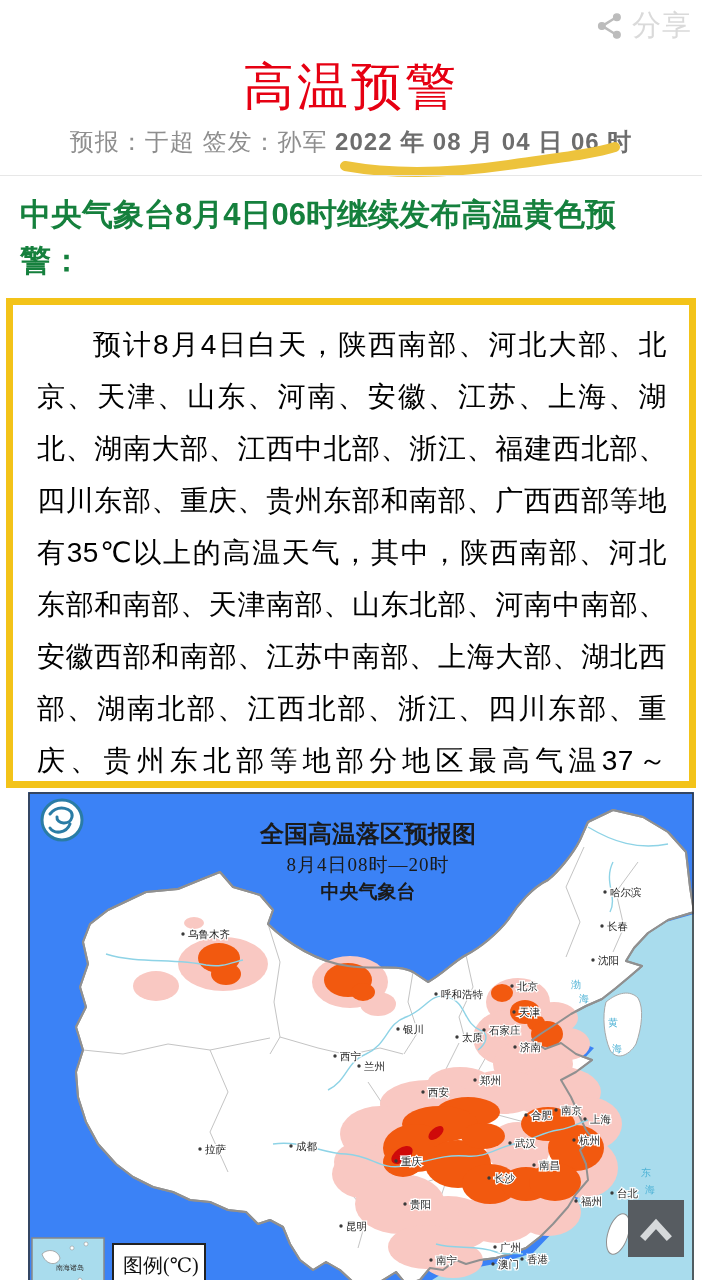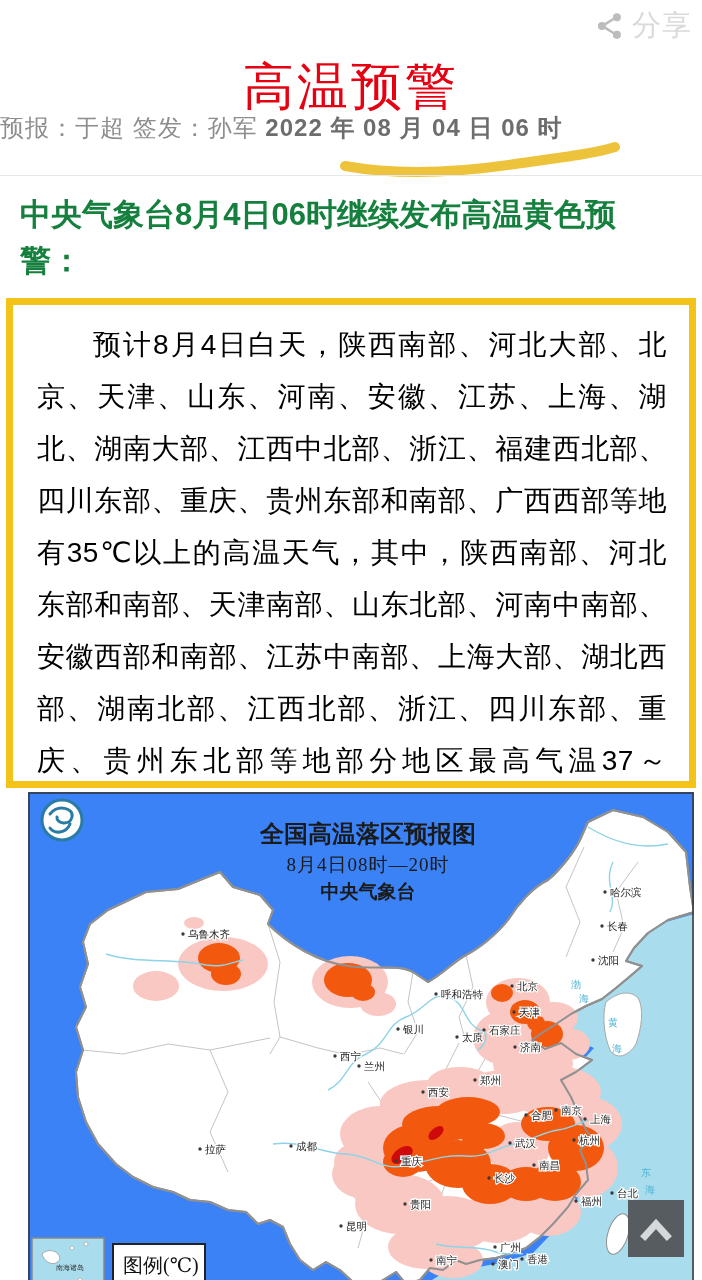--- a/index.html
+++ b/index.html
@@ -9,21 +9,21 @@
     font-family:"Liberation Sans","DejaVu Sans",sans-serif;
   }
   .share-row{position:absolute;top:6px;right:10px;display:flex;align-items:center;gap:7px;}
   .share-row .glyph{width:30px;height:30px;}
   .share-label{font-size:29px;color:#dadada;letter-spacing:1px;}
   .page-title{
     position:absolute;top:36px;left:0;width:702px;text-align:center;
     font-size:51px;font-weight:400;color:#e60012;letter-spacing:3px;margin-top:17px;
   }
   .meta-line{
-    position:absolute;top:112px;left:0;width:702px;text-align:left;
+    position:absolute;top:126px;left:0;width:702px;text-align:center;
     font-size:24px;color:#8e8e8e;letter-spacing:1px;
   }
   .meta-line .date{color:#6d6d6d;font-weight:bold;}
   .underline-svg{position:absolute;top:140px;left:335px;width:300px;height:40px;pointer-events:none;}
   .divider{position:absolute;top:175px;left:0;width:702px;height:1px;background:#e7e7e7;}
   .notice-heading{
     position:absolute;top:192px;left:20px;width:630px;
     font-size:31px;line-height:46px;font-weight:bold;color:#15803d;
   }
   .warning-box{

